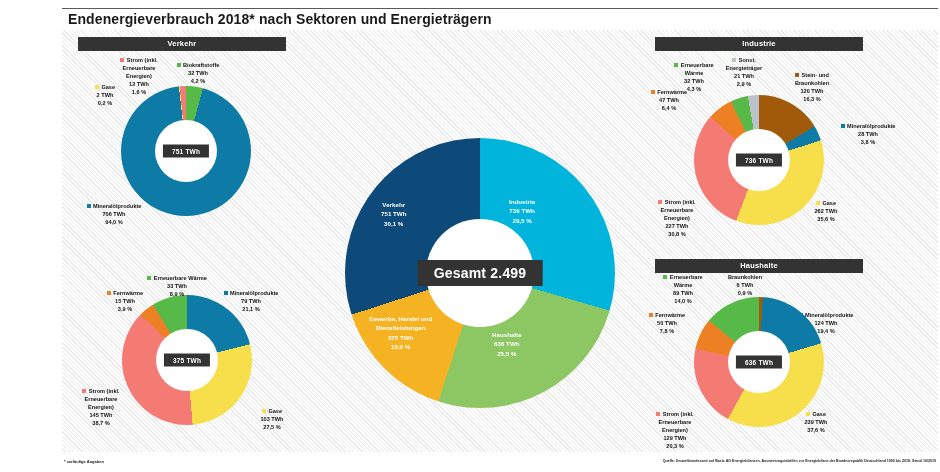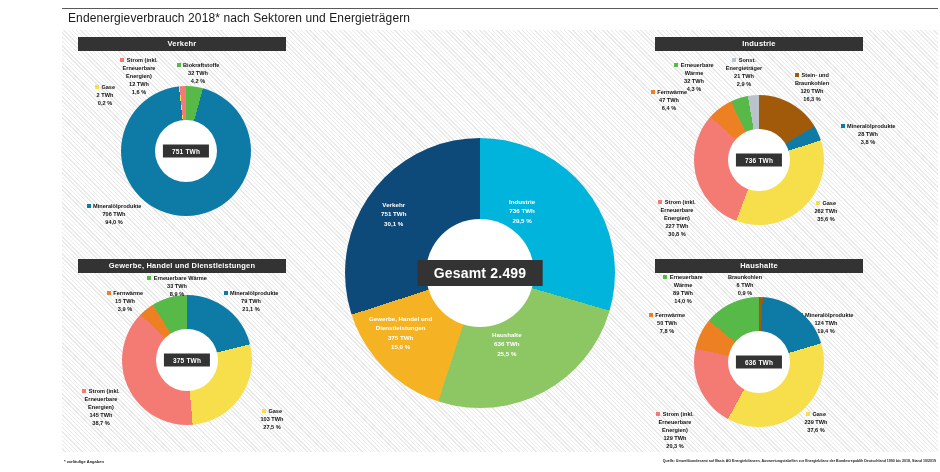--- a/index.html
+++ b/index.html
@@ -29,22 +29,22 @@
   }
   .title-rule {
     position: absolute;
     left: 62px; top: 8px;
     width: 876px; height: 1px;
     background: #5a5a5a;
   }
   .page-title {
     position: absolute;
     left: 68px; top: 11px;
-    font-size: 12px;
-    font-weight: normal;
+    font-size: 14px;
+    font-weight: bold;
     color: #1a1a1a;
     letter-spacing: .1px;
   }
   .panel { position: absolute; }
   .panel-header {
     background: #333333;
     color: #ffffff;
     font-size: 7.5px;
     font-weight: bold;
     text-align: center;
@@ -246,23 +246,20 @@
     <span>35,6 %</span>
   </div>
   <div class="lbl c" style="left:648px; top:199px; width:58px;">
     <span class="swatch" style="background:#f47a74;"></span><span>Strom (inkl.</span><br>
     <span>Erneuerbare</span><br>
     <span>Energien)</span><br>
     <span>227 TWh</span><br>
     <span>30,8 %</span>
   </div>
 
-  <div class="panel" style="left:78px; top:259px; width:208px;">
-    <div class="panel-header">Gewerbe, Handel und Dienstleistungen</div>
-  </div>
   <div class="donut-wrap" style="left:122px; top:295px; width:130px; height:130px;">
     <div class="donut" style="width:130px;height:130px;
          background: conic-gradient(
             #0d7ba5 0deg 76.0deg,
             #f7df4b 76.0deg 175.0deg,
             #f47a74 175.0deg 314.3deg,
             #ed8022 314.3deg 328.3deg,
             #56b948 328.3deg 360deg);">
       <div class="hole" style="width:62px;height:62px;"></div>
       <div class="center-badge">375 TWh</div>

